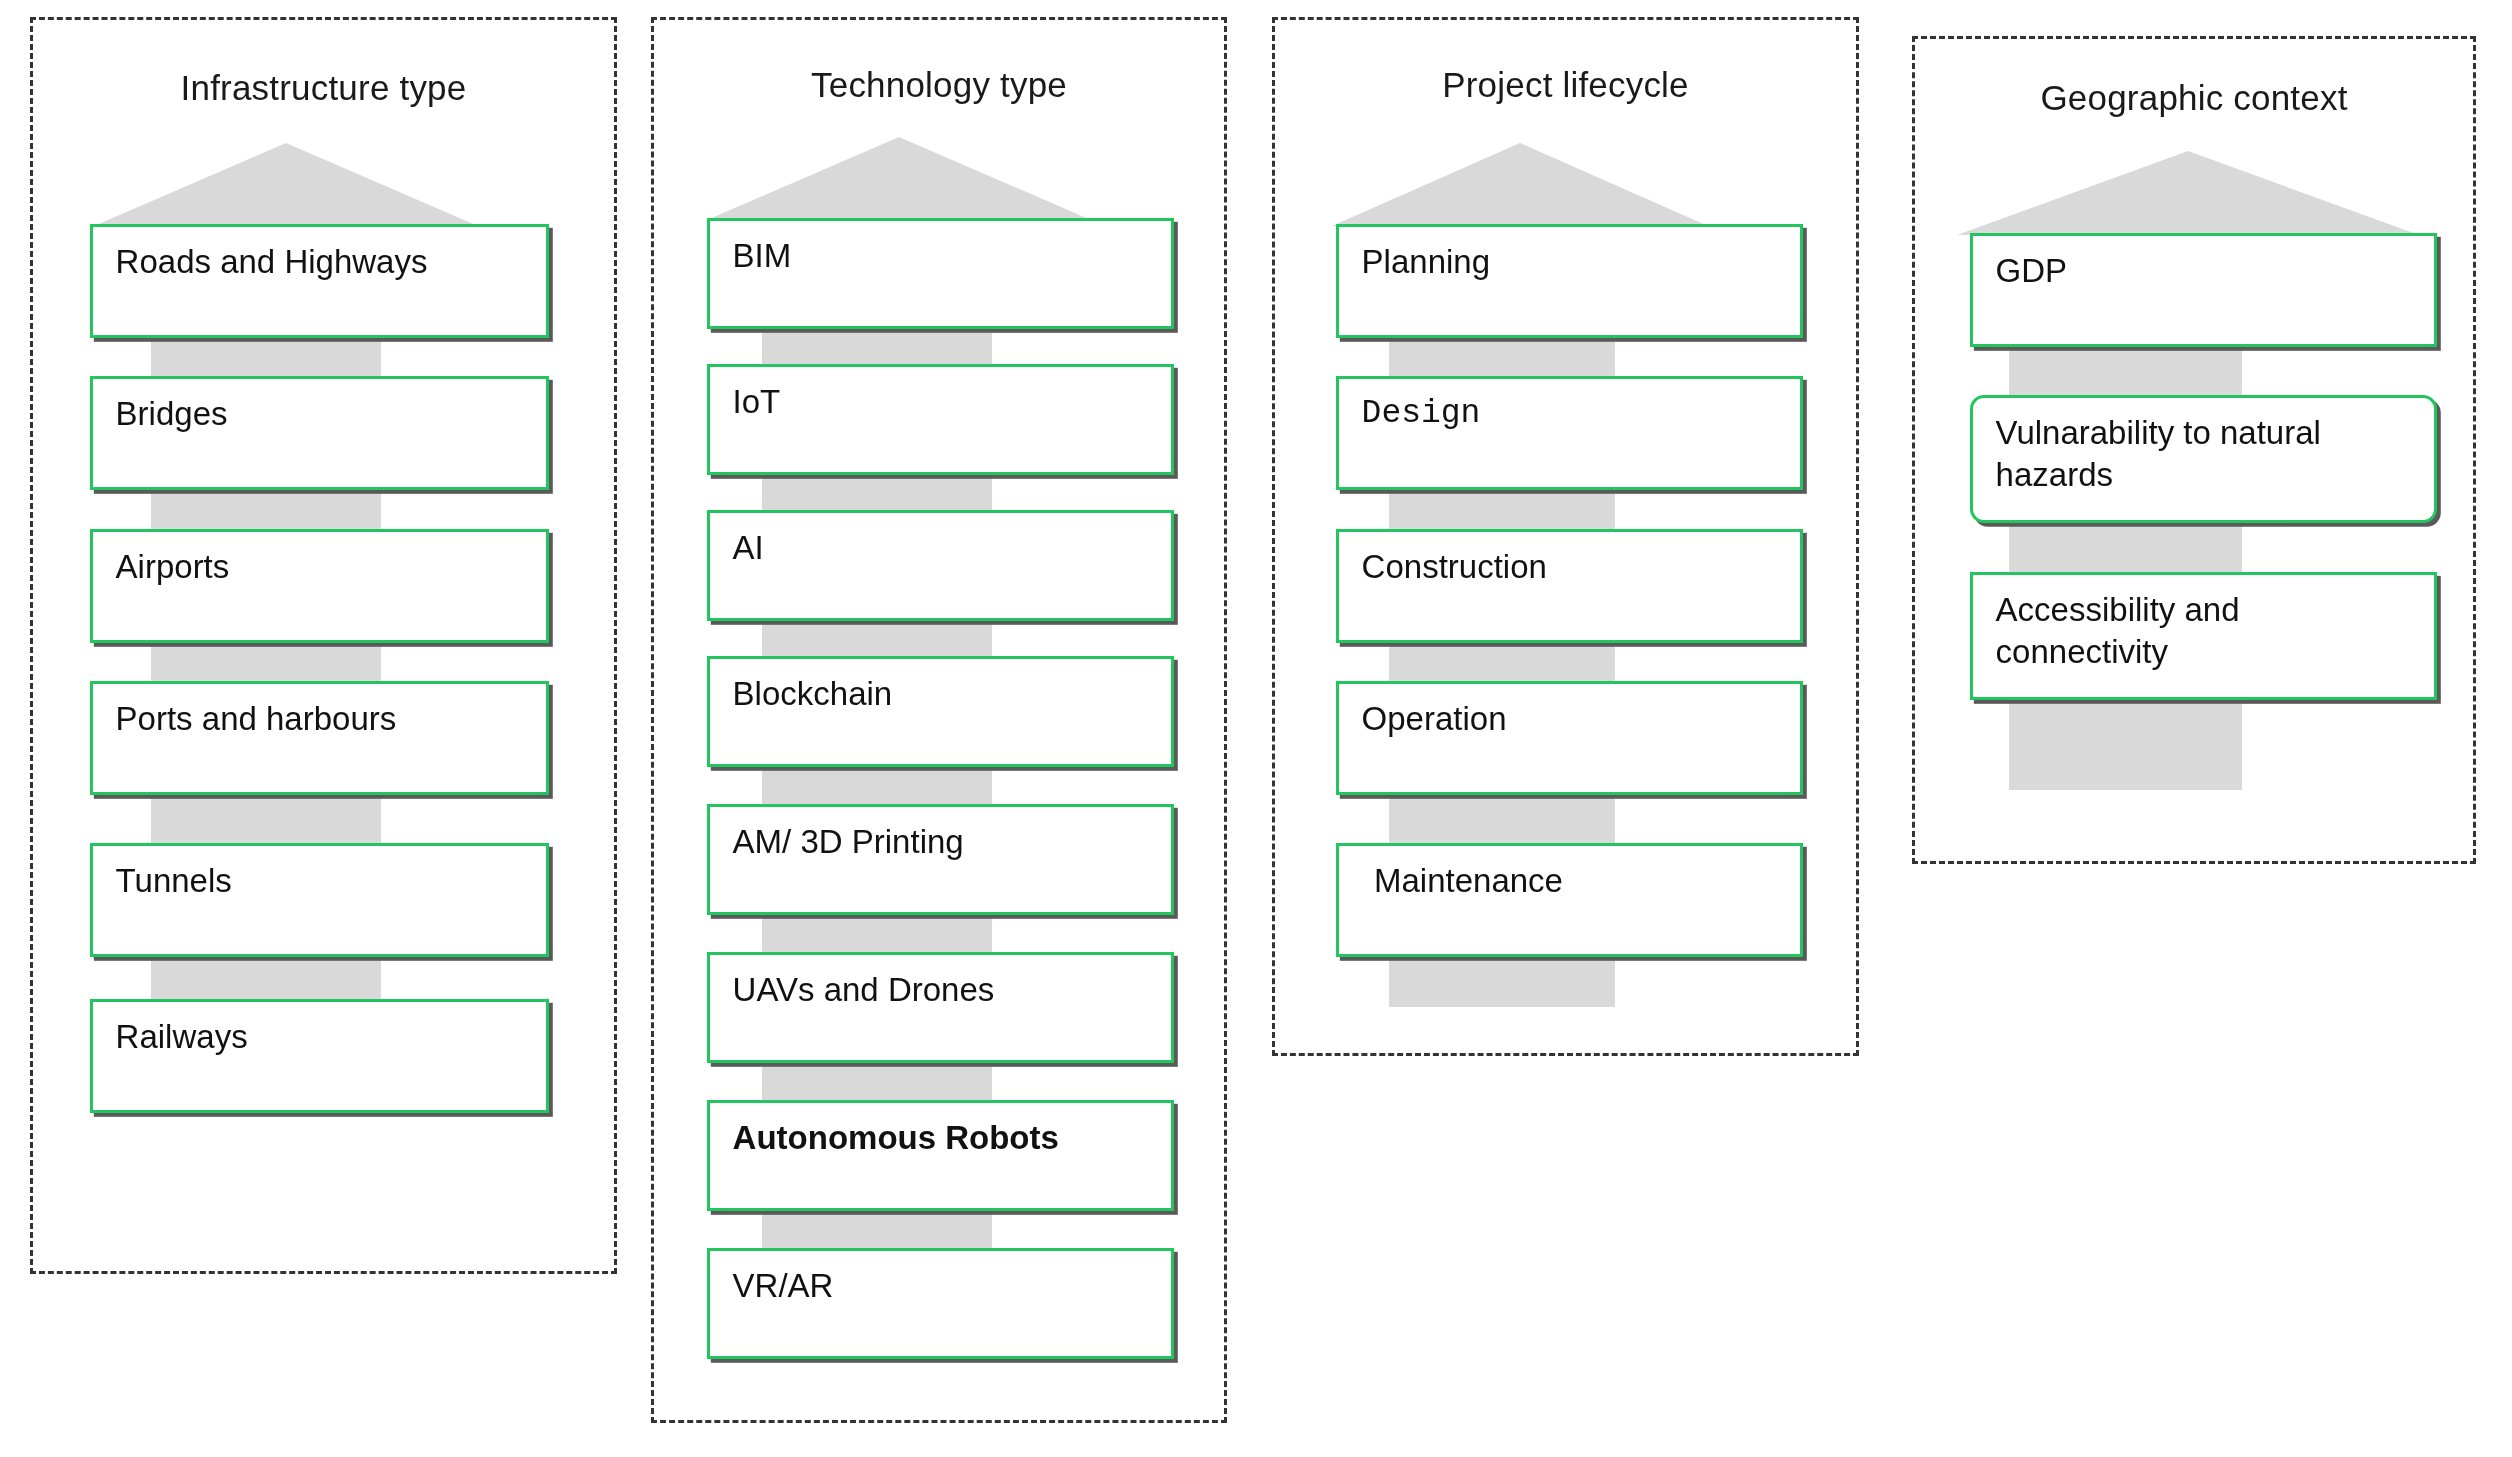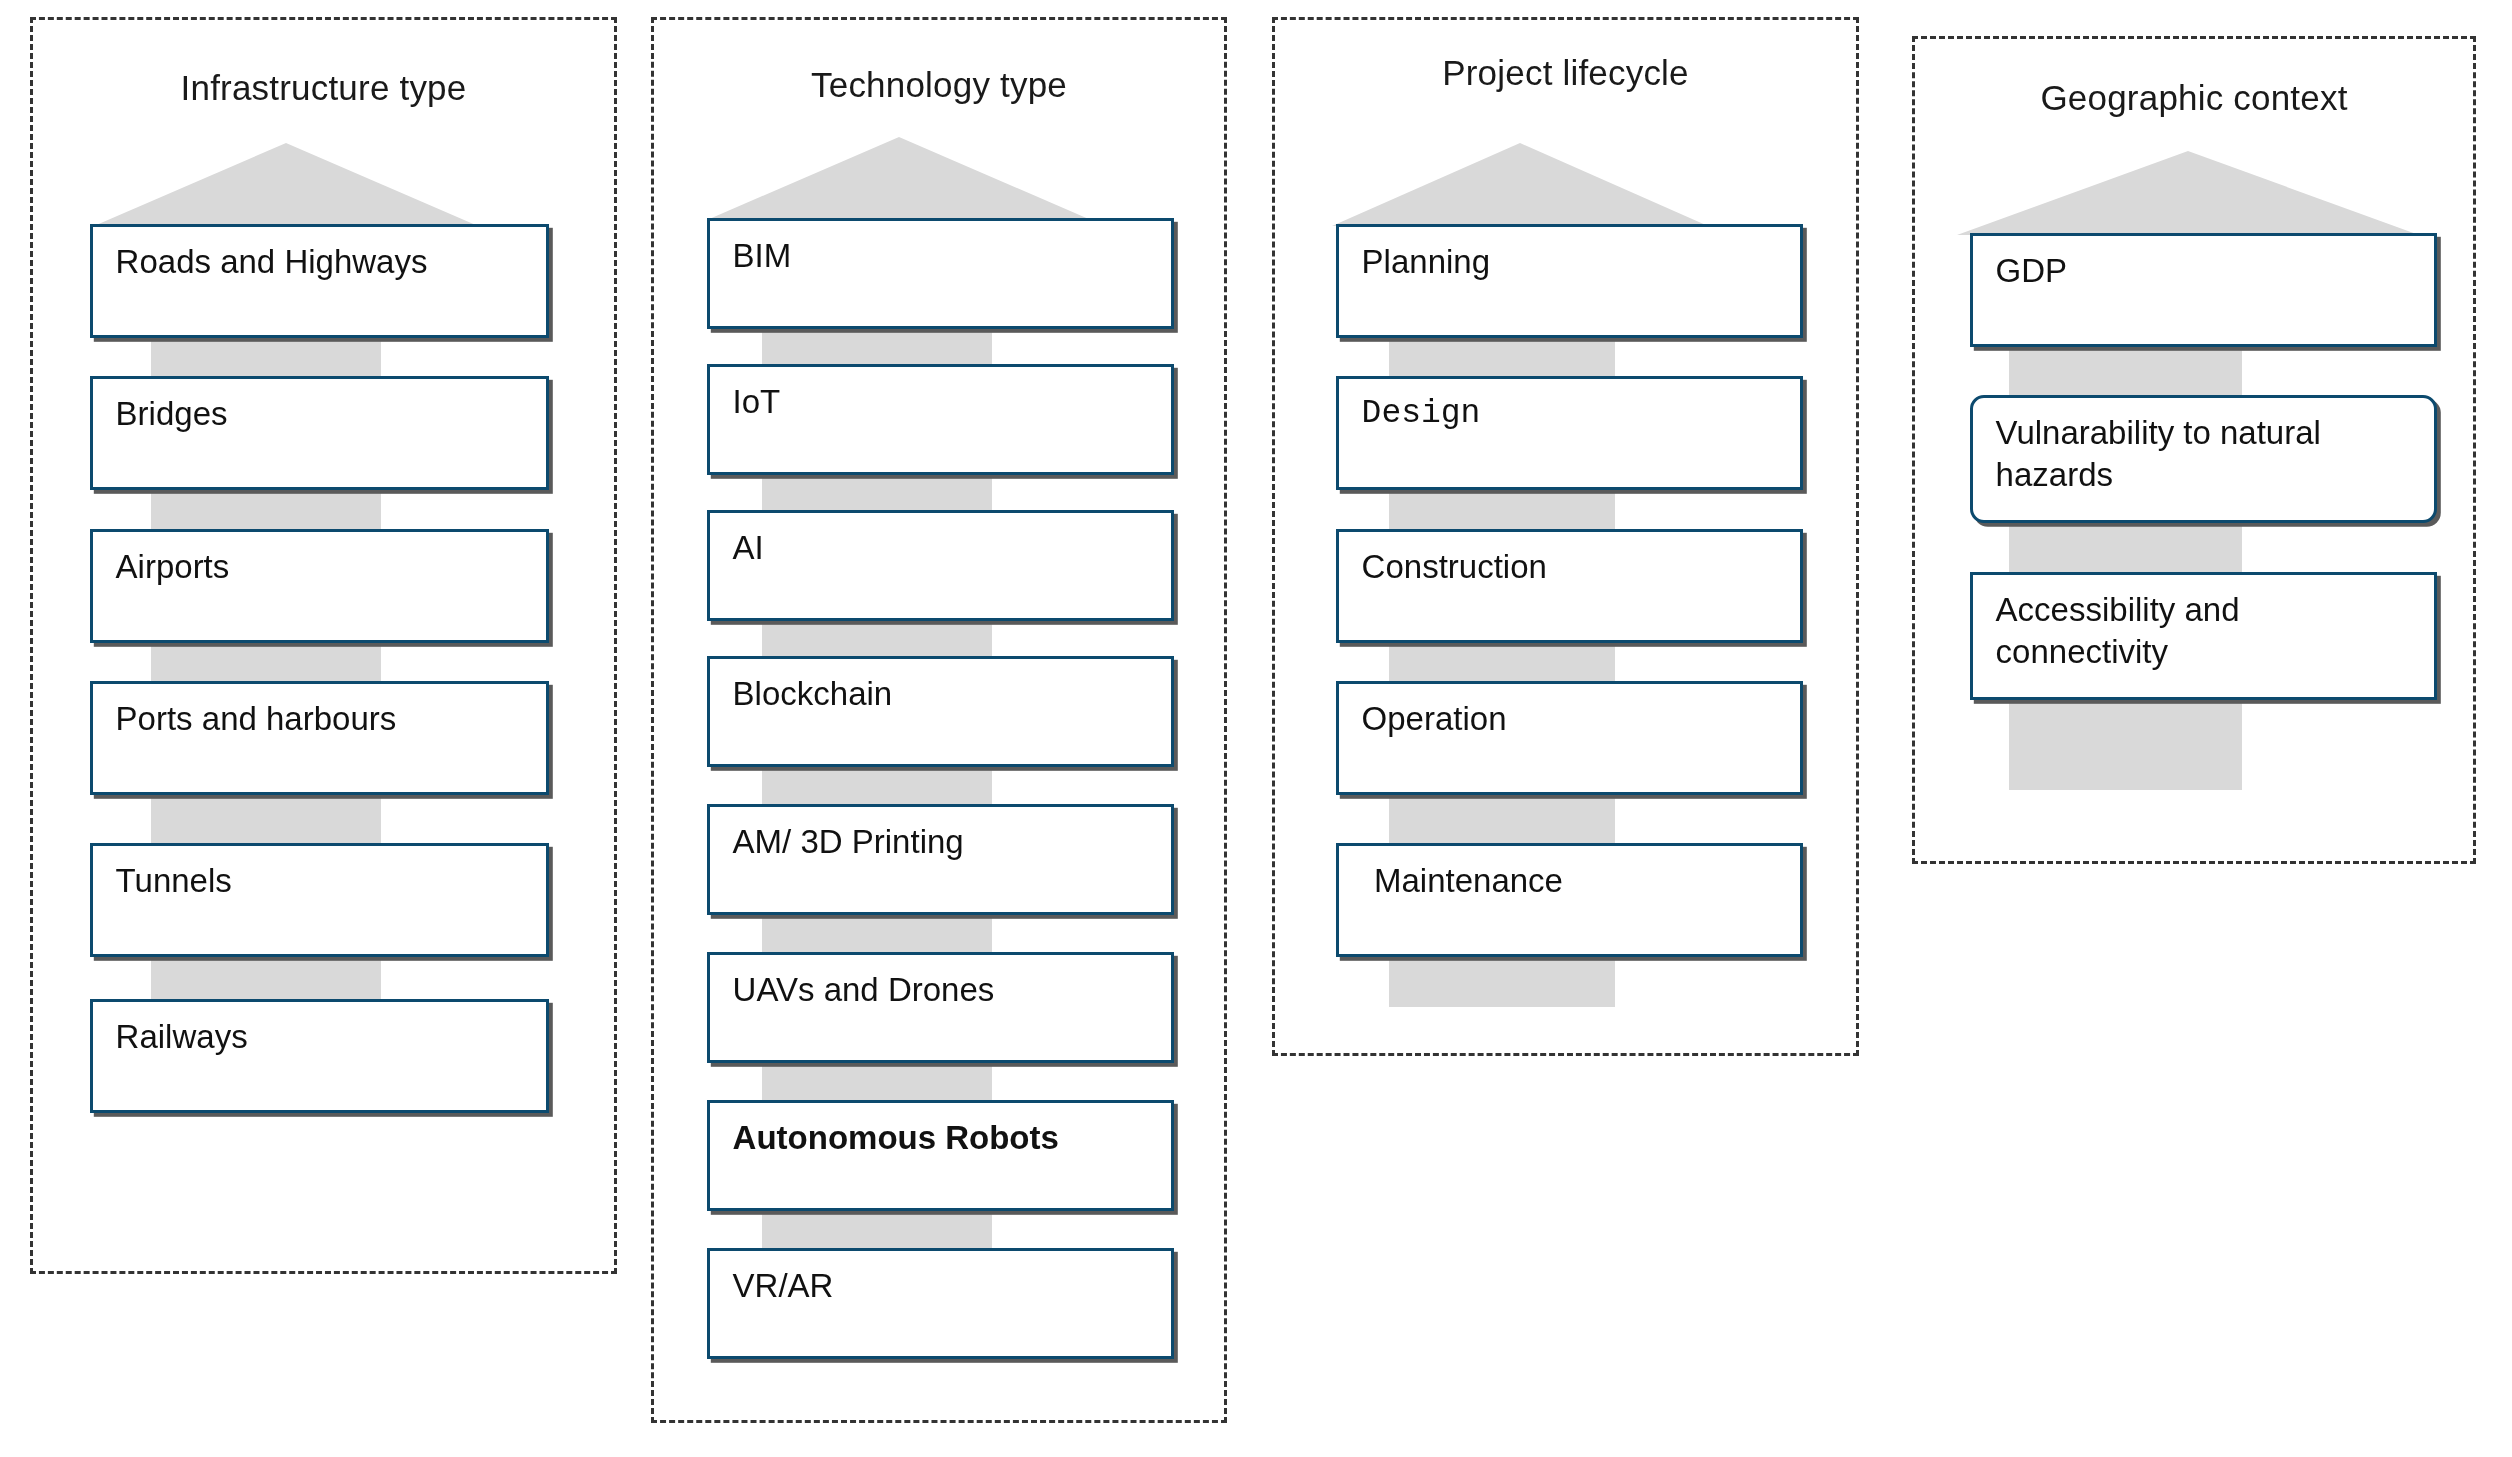--- a/index.html
+++ b/index.html
@@ -58,21 +58,21 @@
   .arrow-stem {
     position: absolute;
     background: #d9d9d9;
   }
 
   
   .node {
     position: absolute;
     box-sizing: border-box;
     background: #ffffff;
-    border: 3px solid #0c4a6e;
+    border: 3px solid #22c55e;
     box-shadow: 3.8px 3.8px 0 0 #5a5a5a;
   }
 
   .node-label {
     position: absolute;
     left: 22.6px;
     right: 13.5px;
     top: 13.5px;
     font-size: 33px;
     line-height: 42px;
@@ -141,21 +141,21 @@
     <div class="node-label">UAVs and Drones</div>
   </div>
   <div class="node" style="left:707px; top:1100px; width:467px; height:111px;font-weight:bold;">
     <div class="node-label">Autonomous Robots</div>
   </div>
   <div class="node" style="left:707px; top:1248px; width:467px; height:111px;">
     <div class="node-label">VR/AR</div>
   </div>
 
   <div class="group" style="left:1272px; top:16.6px; width:587px; height:1039px;">
-    <div class="group-title" style="top:32px;">Project lifecycle</div>
+    <div class="group-title" style="top:44px;">Project lifecycle</div>
   </div>
 
   <div class="arrow-head" style="left:1332px; top:143px; border-left-width:188px; border-right-width:188px; border-bottom-width:83px;"></div>
   <div class="arrow-stem" style="left:1389px; top:224px; width:226px; height:783px;"></div>
 
   <div class="node" style="left:1336px; top:224px; width:467px; height:114px;">
     <div class="node-label">Planning</div>
   </div>
   <div class="node" style="left:1336px; top:376px; width:467px; height:114px;font-family:Liberation Mono, monospace;">
     <div class="node-label">Design</div>

